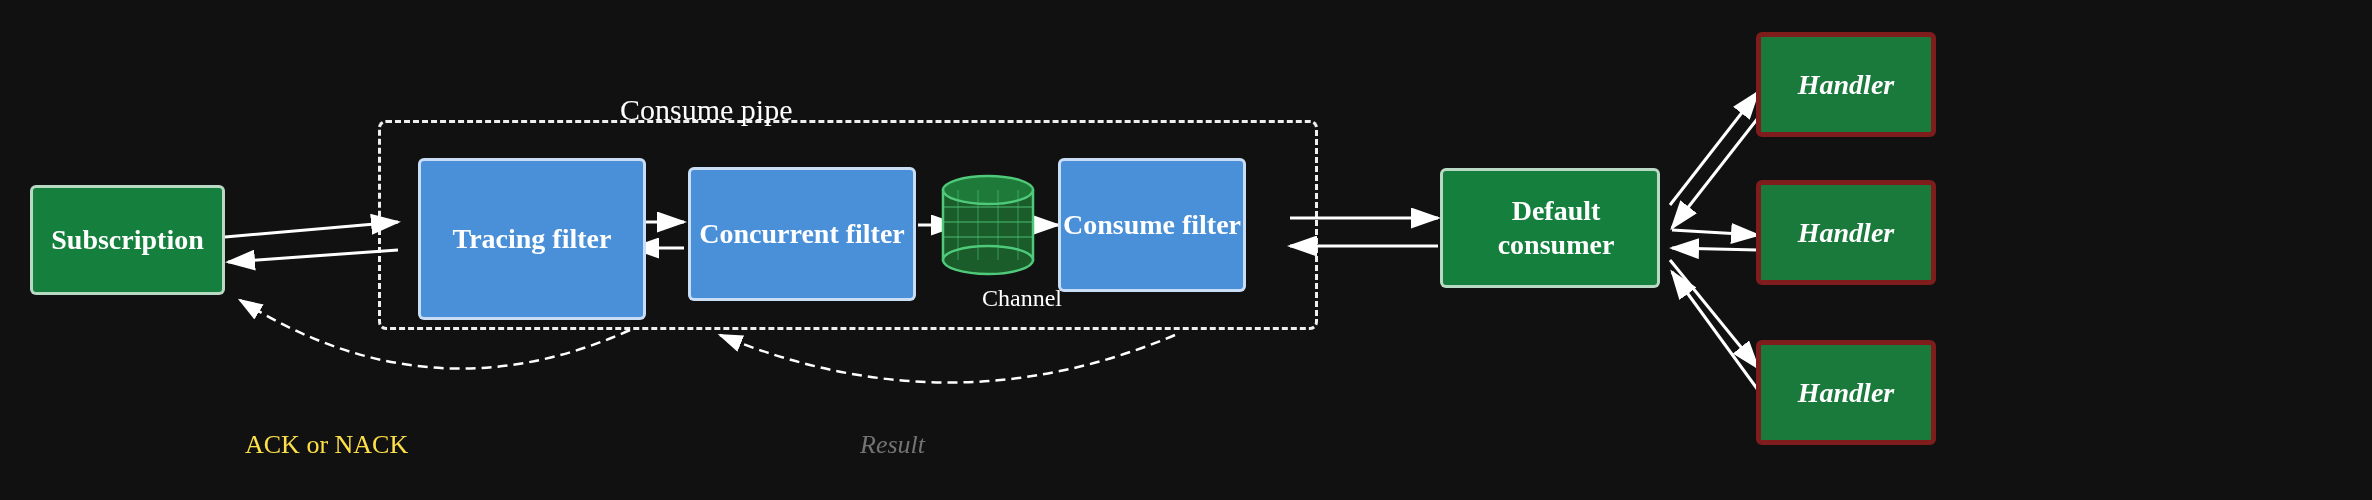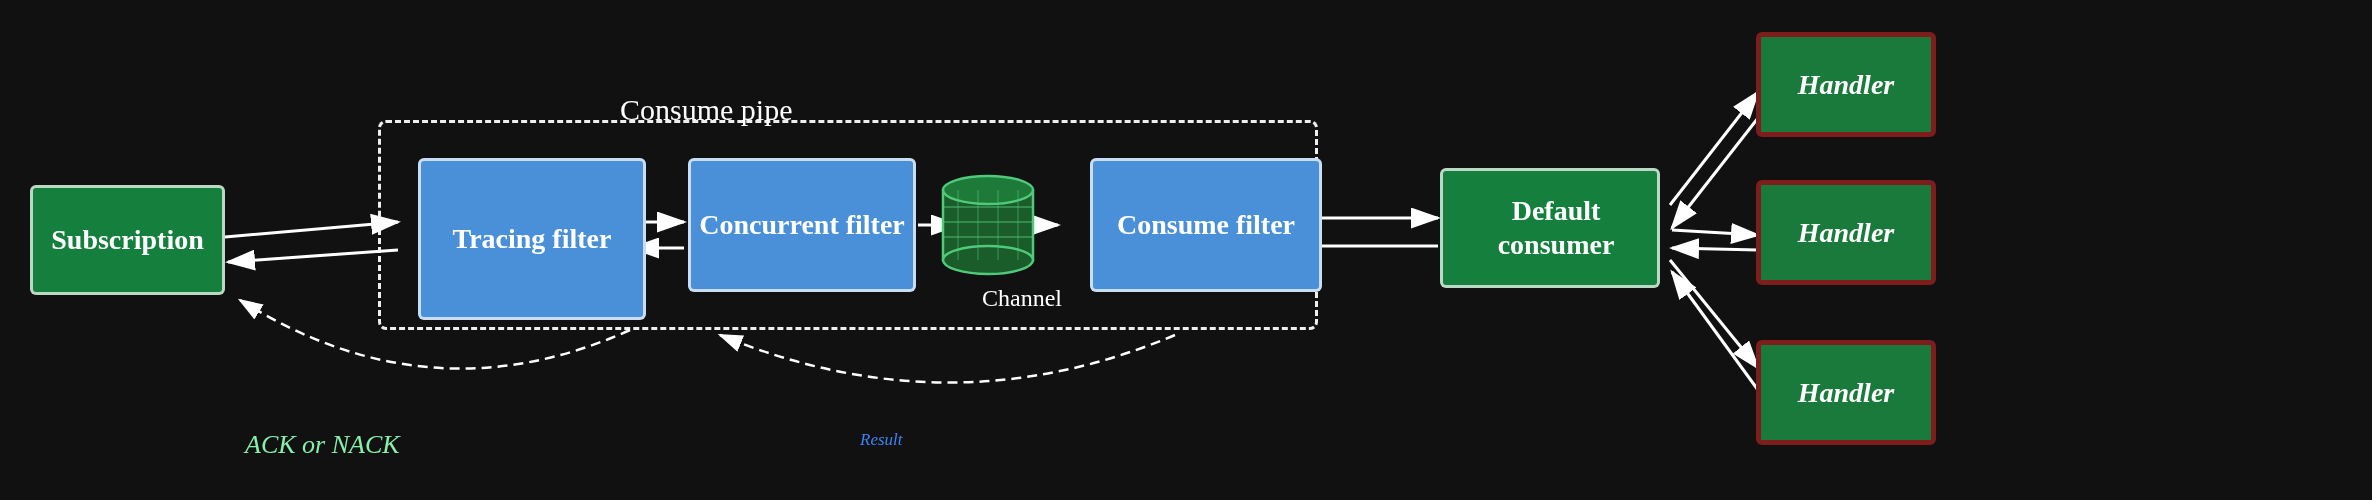--- a/index.html
+++ b/index.html
@@ -126,21 +126,21 @@
   </svg>
 
   <div class="box box-teal" style="left:30px; top:185px; width:195px; height:110px;">
     <span>Subscription</span>
   </div>
 
   <div class="box box-blue" style="left:418px; top:158px; width:228px; height:162px;">
     <span>Tracing filter</span>
   </div>
 
-  <div class="box box-blue" style="left:688px; top:158px; width:228px; height:134px;">
+  <div class="box box-blue" style="left:688px; top:167px; width:228px; height:134px;">
     <span>Concurrent filter</span>
   </div>
 
   <svg style="position:absolute; left:938px; top:172px; width:100px; height:106px;" viewBox="0 0 100 106">
 
     <rect x="5" y="18" width="90" height="70" fill="#1a5c2a" stroke="#4fc97a" stroke-width="2.5"></rect>
 
     <ellipse cx="50" cy="18" rx="45" ry="14" fill="#1e7a38" stroke="#4fc97a" stroke-width="2.5"></ellipse>
 
     <ellipse cx="50" cy="88" rx="45" ry="14" fill="#1a5c2a" stroke="#4fc97a" stroke-width="2.5"></ellipse>
@@ -148,37 +148,37 @@
     <line x1="5" y1="35" x2="95" y2="35" stroke="#4fc97a" stroke-width="1.5" opacity="0.6"></line>
     <line x1="5" y1="50" x2="95" y2="50" stroke="#4fc97a" stroke-width="1.5" opacity="0.6"></line>
     <line x1="5" y1="65" x2="95" y2="65" stroke="#4fc97a" stroke-width="1.5" opacity="0.6"></line>
     <line x1="20" y1="18" x2="20" y2="88" stroke="#4fc97a" stroke-width="1.5" opacity="0.4"></line>
     <line x1="40" y1="18" x2="40" y2="88" stroke="#4fc97a" stroke-width="1.5" opacity="0.4"></line>
     <line x1="60" y1="18" x2="60" y2="88" stroke="#4fc97a" stroke-width="1.5" opacity="0.4"></line>
     <line x1="80" y1="18" x2="80" y2="88" stroke="#4fc97a" stroke-width="1.5" opacity="0.4"></line>
   </svg>
   <span class="channel-label" style="left:960px; top:285px;">Channel</span>
 
-  <div class="box box-blue" style="left:1058px; top:158px; width:232px; height:134px;margin-left:32px;">
+  <div class="box box-blue" style="left:1058px; top:158px; width:188px; height:134px;">
     <span>Consume filter</span>
   </div>
 
   <div class="box box-teal" style="left:1440px; top:168px; width:220px; height:120px;padding-left:12px;">
     <span>Default consumer</span>
   </div>
 
   <div class="box box-green" style="left:1756px; top:32px; width:180px; height:105px;">
     <span>Handler</span>
   </div>
 
   <div class="box box-green" style="left:1756px; top:180px; width:180px; height:105px;">
     <span>Handler</span>
   </div>
 
   <div class="box box-green" style="left:1756px; top:340px; width:180px; height:105px;">
     <span>Handler</span>
   </div>
 
-  <span style="position:absolute; left:245px; top:430px; color:#86efac; font-size:26px; font-family:'Comic Sans MS',cursive; font-style:italic;">ACK or NACK</span>
+  <span style="position:absolute; left:245px; top:430px; color:#fde047; font-size:26px; font-family:'Comic Sans MS',cursive; ">ACK or NACK</span>
 
-  <span style="position:absolute; left:860px; top:430px; color:#3b82f6; font-size:17px; font-family:'Comic Sans MS',cursive; font-style:italic;">Result</span>
+  <span style="position:absolute; left:860px; top:430px; color:#737373; font-size:26px; font-family:'Comic Sans MS',cursive; font-style:italic;">Result</span>
 
 </div>
 
 </body></html>

